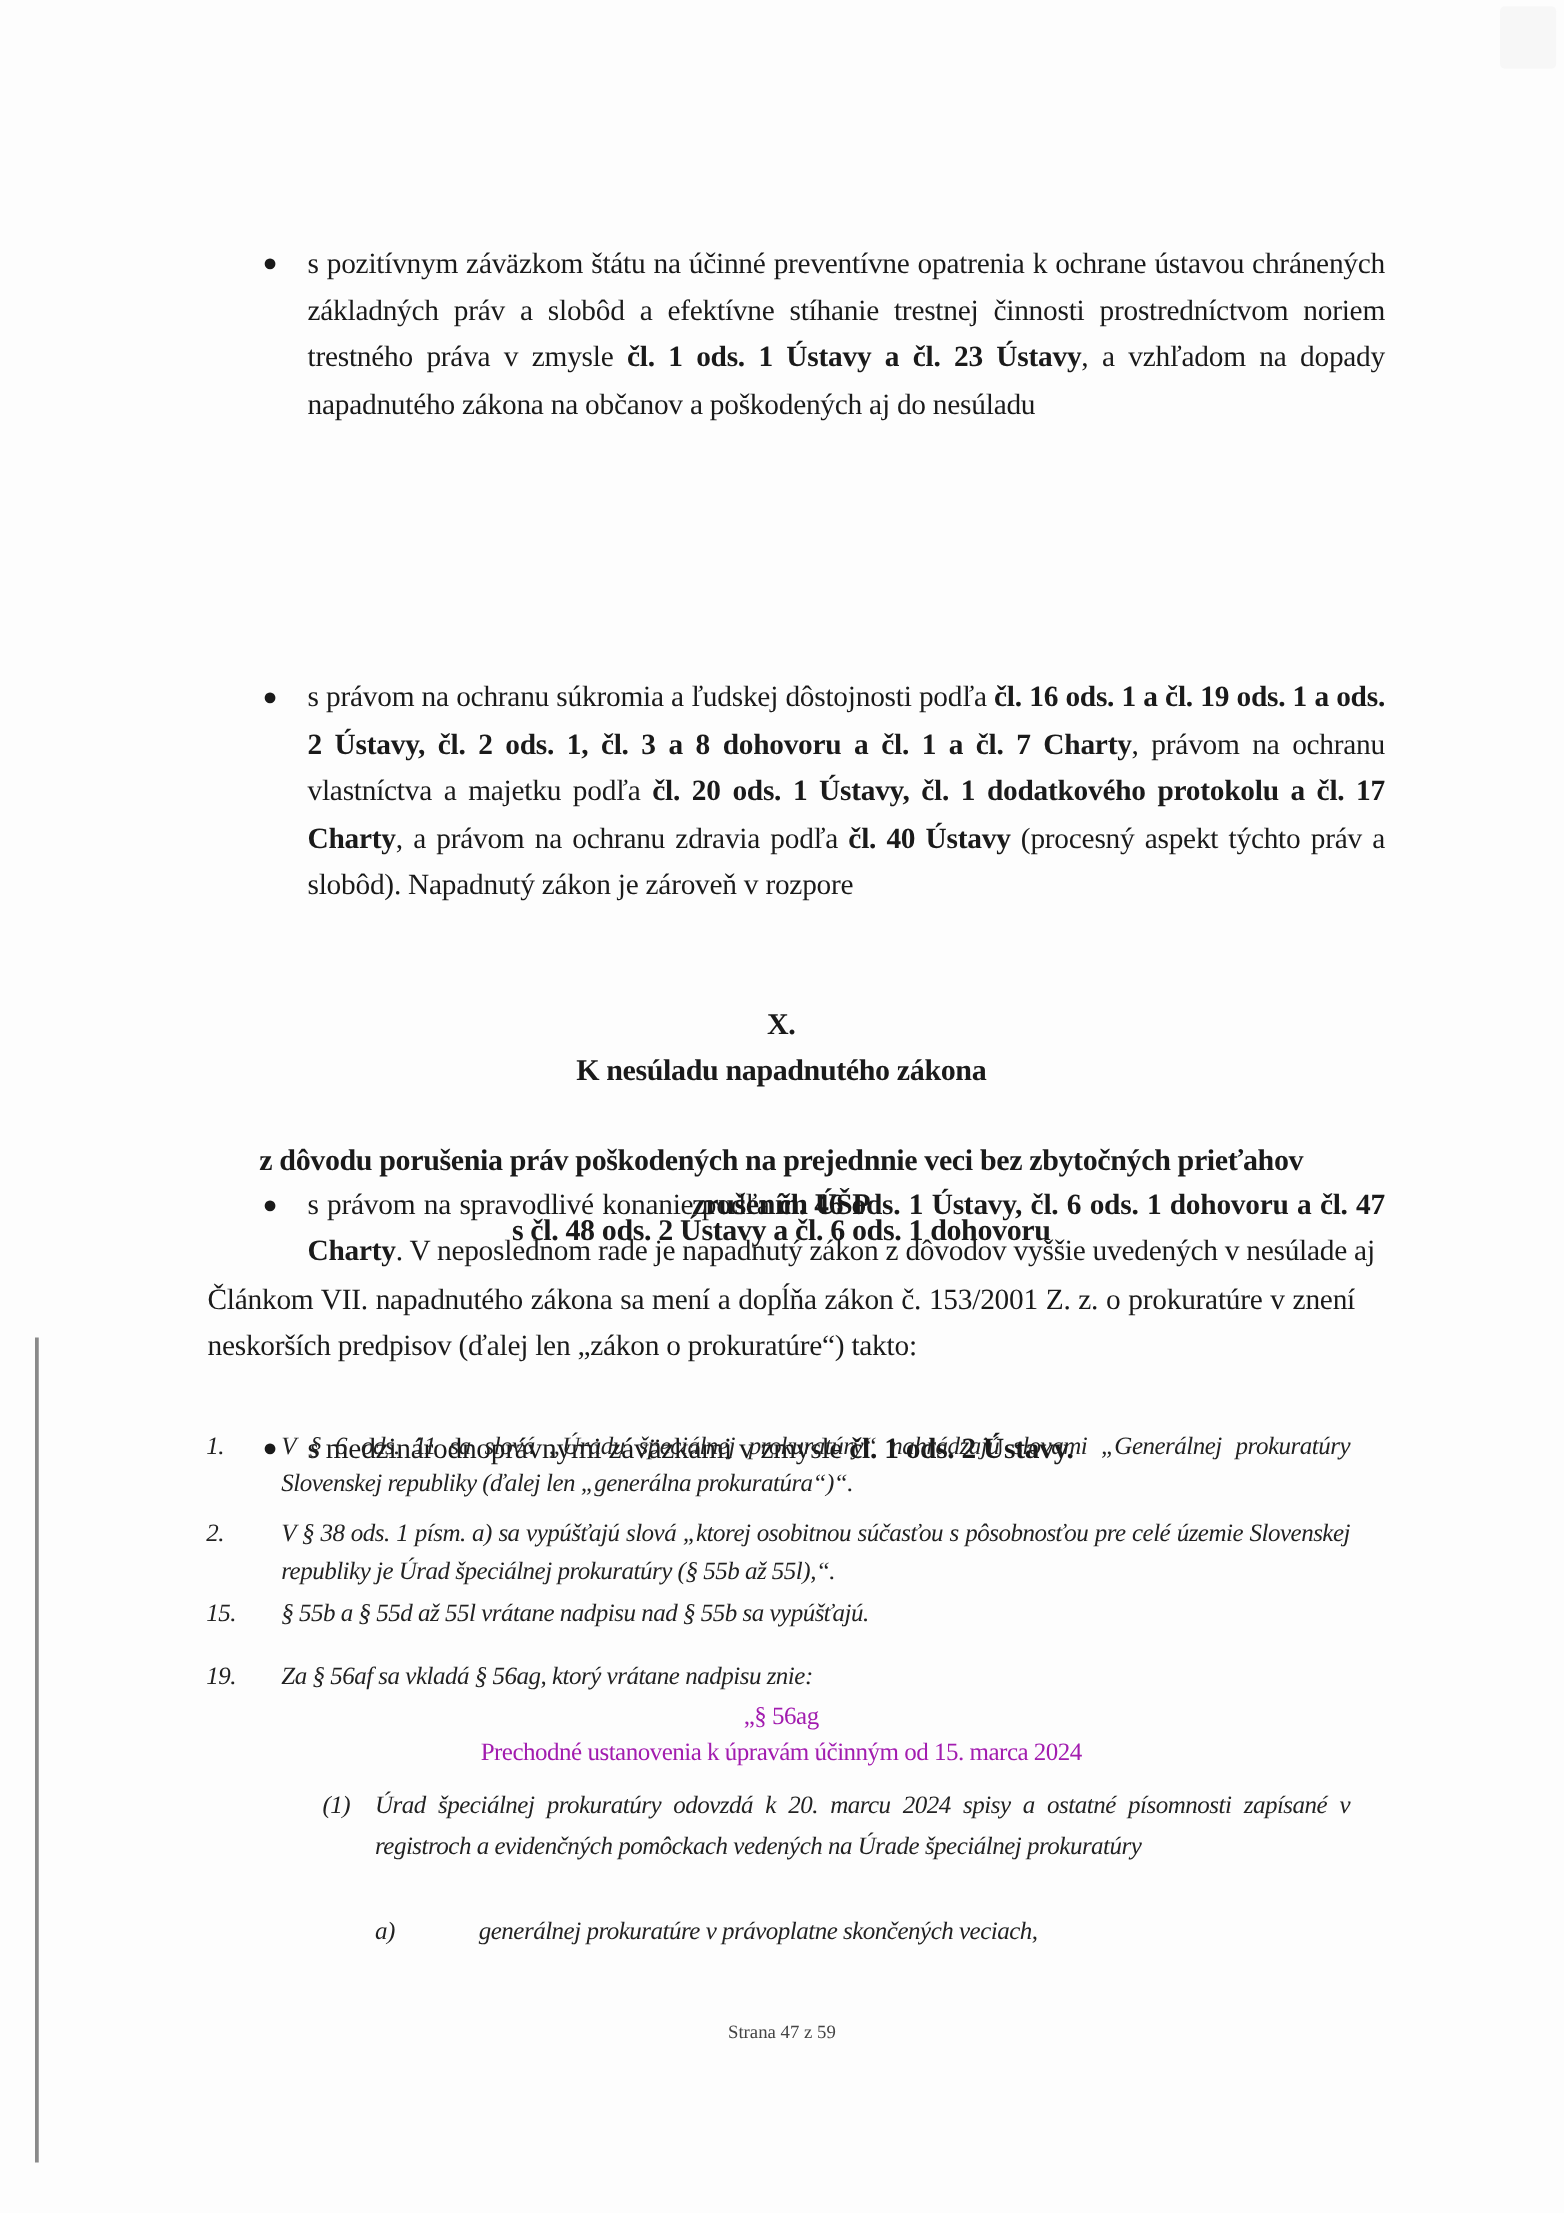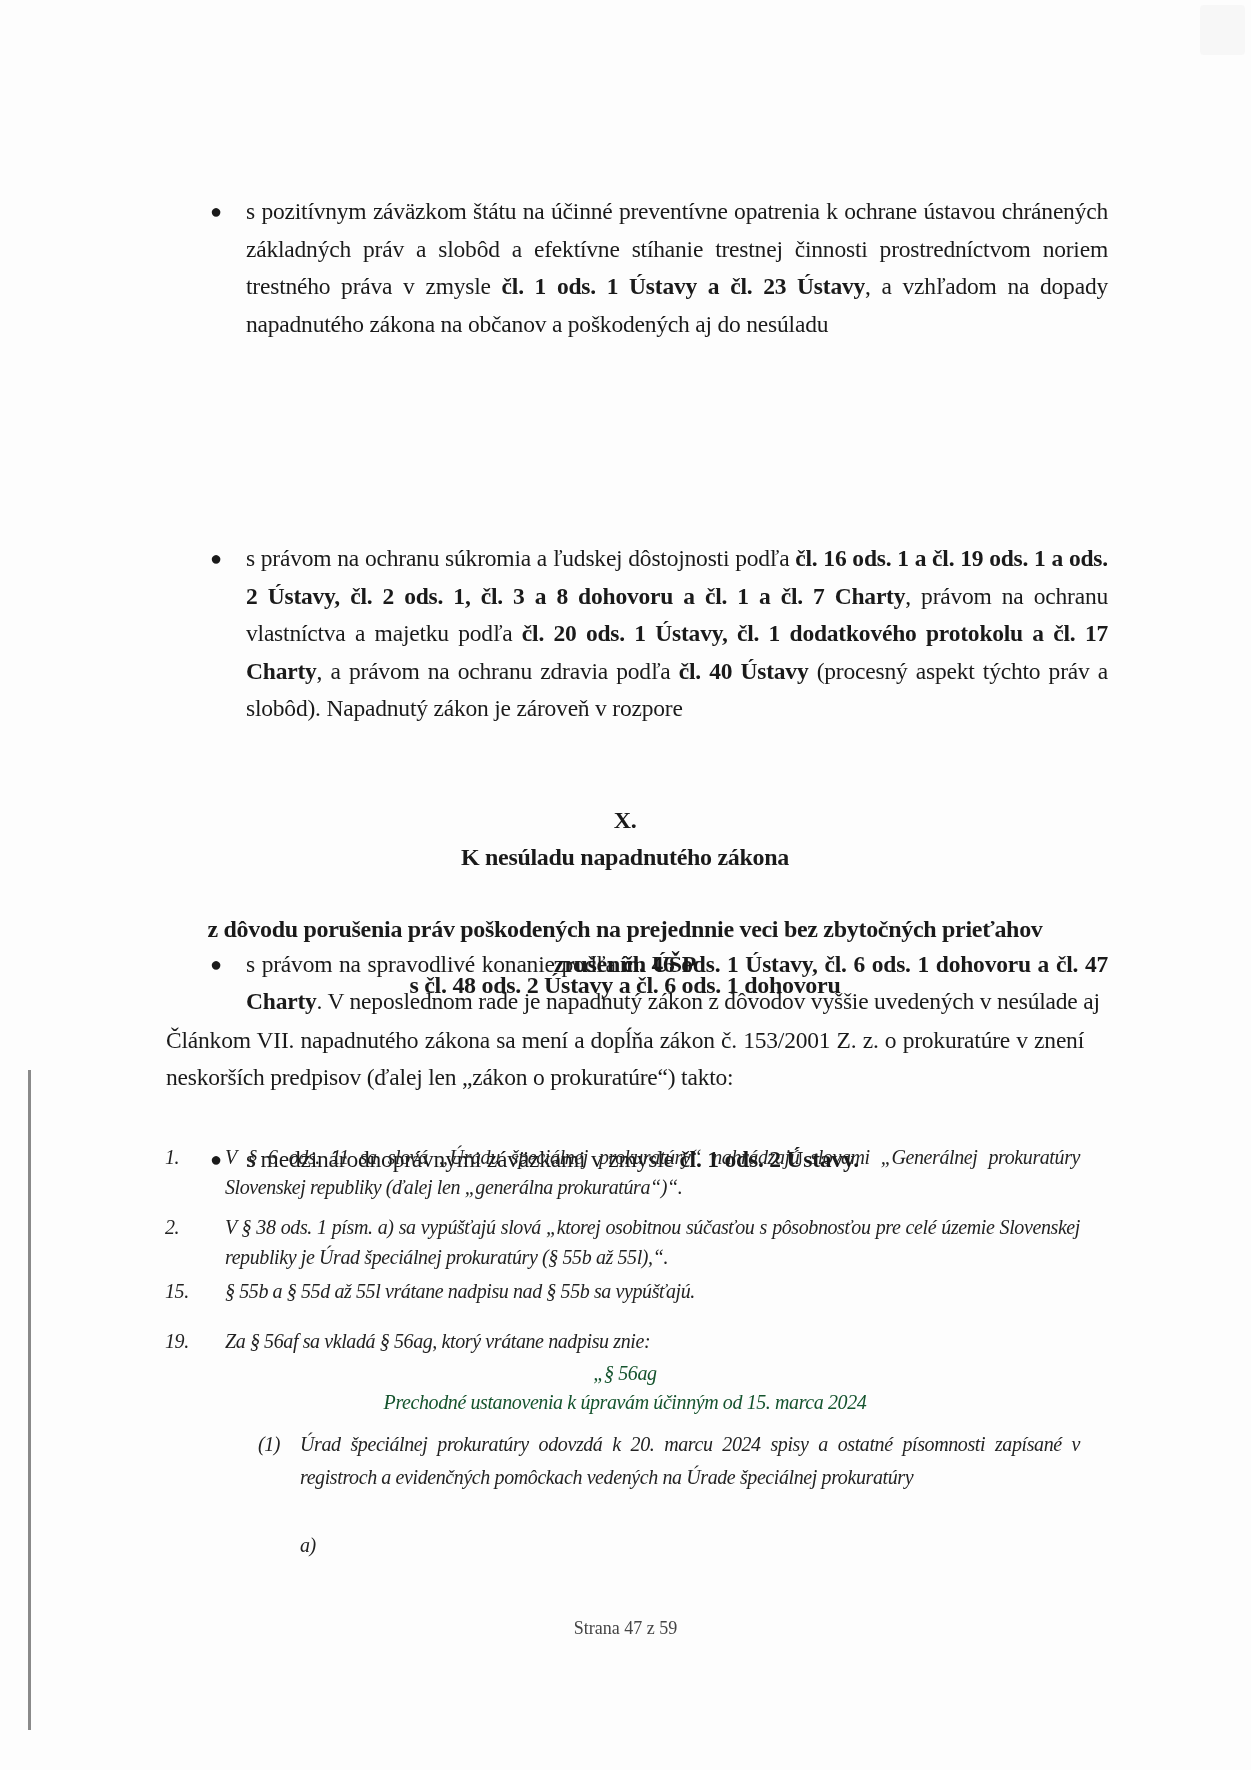--- a/index.html
+++ b/index.html
@@ -17,31 +17,31 @@
   b { font-weight:bold; }
 
   .heading { position:absolute; left:150px; width:950px; text-align:center; font-weight:bold; font-size:24px; line-height:35px; letter-spacing:-0.3px; }
 
   .para { position:absolute; left:166px; width:918px; font-size:23.5px; line-height:37px; text-align:justify; letter-spacing:-0.2px; }
 
   .amend { position:absolute; left:165px; width:915px; font-style:italic; font-size:20px; line-height:30px; letter-spacing:-0.4px; color:#222; }
   .amend .num { position:absolute; left:0; top:0; }
   .amend .txt { margin-left:60px; text-align:justify; display:block;font-style:italic; }
 
-  .center-it { position:absolute; left:150px; width:950px; text-align:center; font-style:italic; font-size:20px; line-height:30px; letter-spacing:-0.4px; color:#14532d; }
+  .center-it { position:absolute; left:150px; width:950px; text-align:center; font-size:20px; line-height:30px; letter-spacing:-0.4px; color:#a21caf; }
 
   .sub1 { position:absolute; left:258px; width:822px; font-style:italic; font-size:20px; line-height:32.5px; letter-spacing:-0.4px; color:#222; }
   .sub1 .num { position:absolute; left:0; top:0; }
   .sub1 .txt { display:block; margin-left:42px; text-align:justify; }
 
   .subA { position:absolute; left:300px; width:780px; font-style:italic; font-size:20px; line-height:30px; letter-spacing:-0.4px; color:#222; }
   .subA .num { position:absolute; left:0; top:0; }
   .subA .txt { display:block; margin-left:83px; }
 
-  .footer { position:absolute; left:0; width:1251px; top:1618px; text-align:center; font-size:18px; color:#444; }
+  .footer { position:absolute; left:0; width:1251px; top:1618px; text-align:center; font-size:15px; color:#444; }
 </style>
 </head>
 <body>
 
 <div class="page-mark"></div>
 <div class="corner-smudge"></div>
 
 <p class="body-text bullet" style="top:193px">
   <span class="dot">●</span>
   <span><span>s pozitívnym záväzkom štátu na účinné preventívne opatrenia k ochrane ústavou chránených základných práv a slobôd a efektívne stíhanie trestnej činnosti prostredníctvom noriem trestného práva v zmysle </span><b>čl. 1 ods. 1 Ústavy a čl. 23 Ústavy</b><span>, a vzhľadom na dopady napadnutého zákona na občanov a poškodených aj do nesúladu</span></span>
@@ -89,15 +89,16 @@
 <div class="center-it" style="top:1358px">„§ 56ag</div>
 <div class="center-it" style="top:1387px">Prechodné ustanovenia k úpravám účinným od 15. marca 2024</div>
 
 <div class="sub1" style="top:1428px">
   <span class="num">(1)</span>
   <span class="txt">Úrad špeciálnej prokuratúry odovzdá k 20. marcu 2024 spisy a ostatné písomnosti zapísané v registroch a evidenčných pomôckach vedených na Úrade špeciálnej prokuratúry</span>
 </div>
 
 <div class="subA" style="top:1530px">
   <span class="num">a)</span>
+  <span class="txt">generálnej prokuratúre v právoplatne skončených veciach,</span>
 </div>
 
 <div class="footer">Strana 47 z 59</div>
 
 </body></html>

